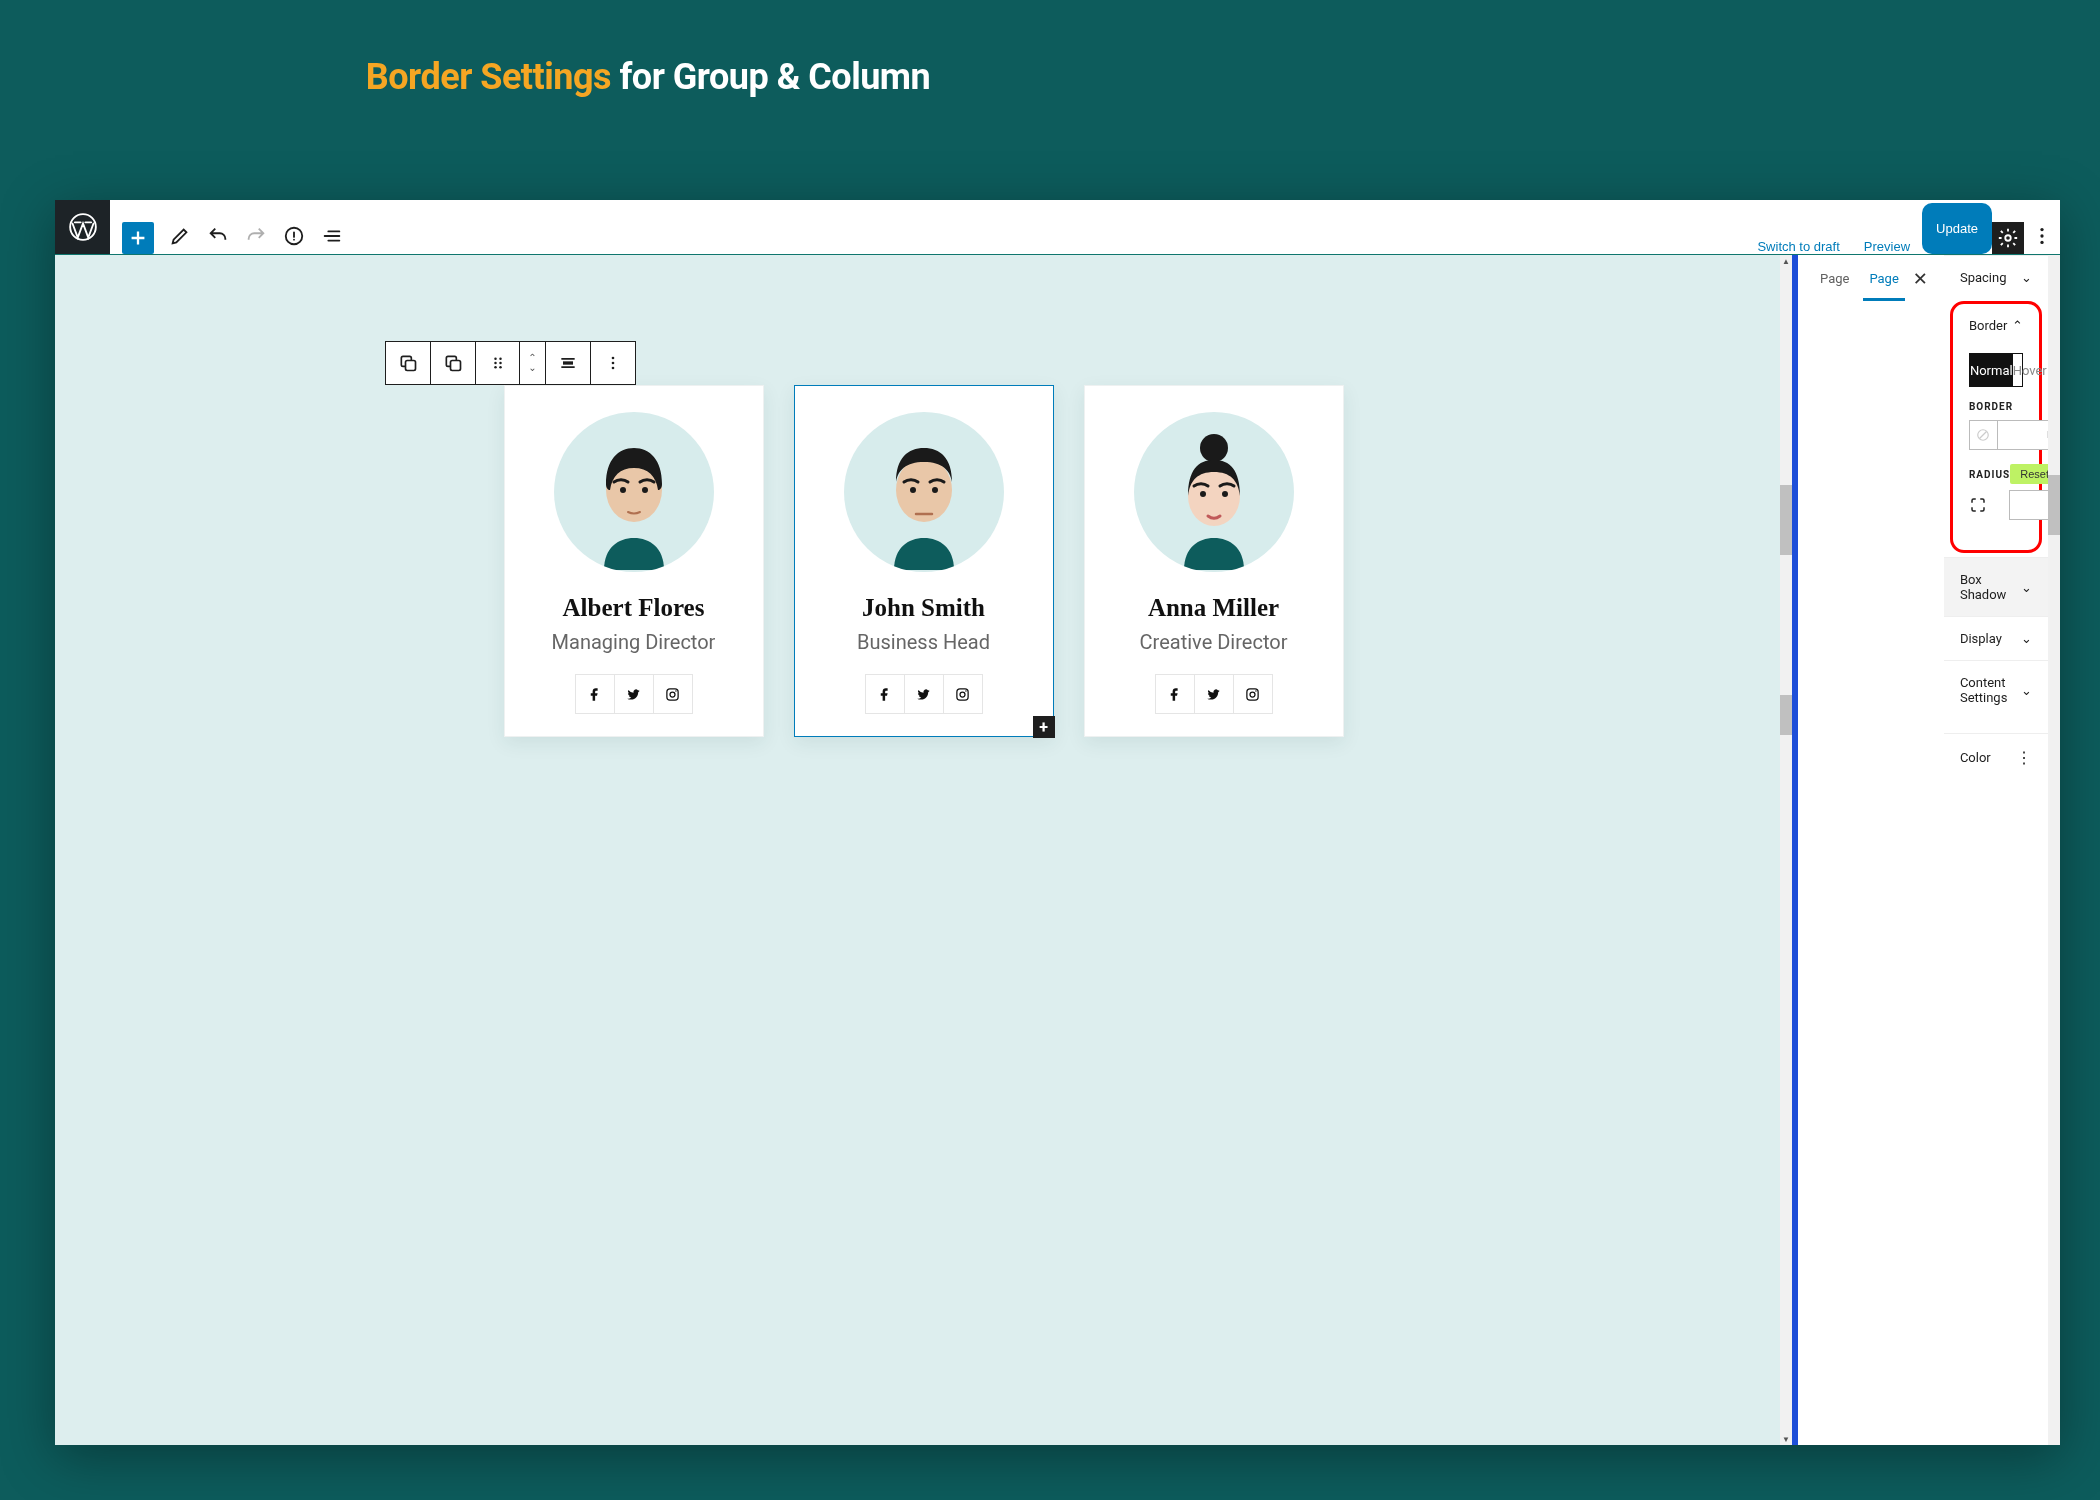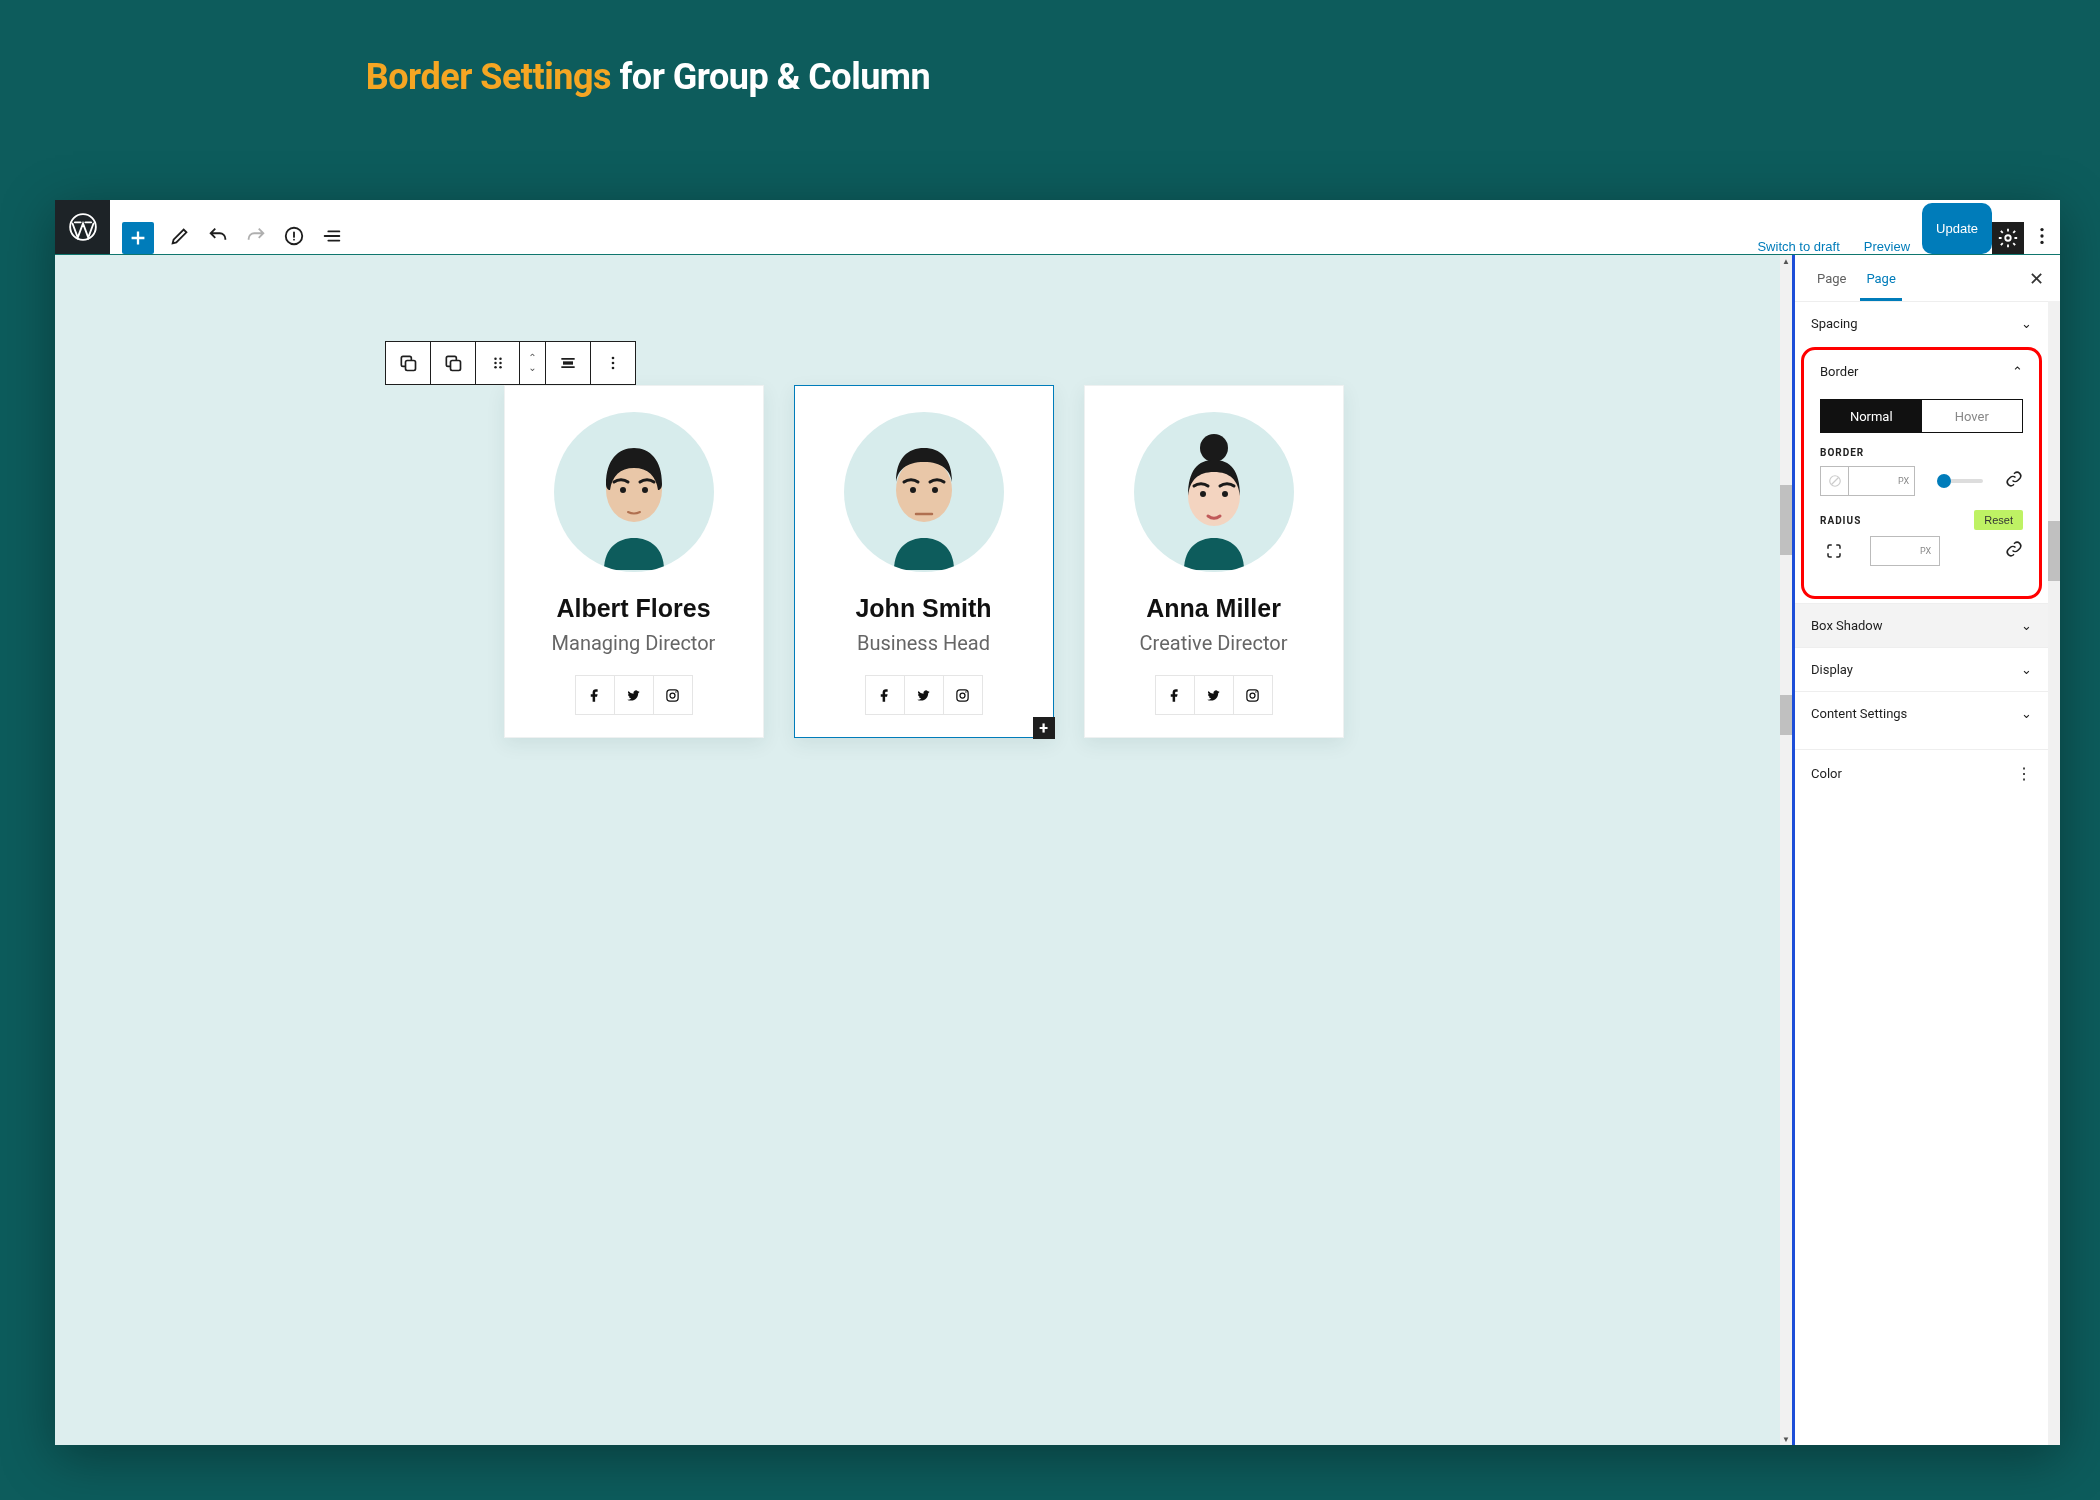--- a/index.html
+++ b/index.html
@@ -86,21 +86,21 @@
     text-align:center;
     box-shadow: 0 6px 18px rgba(0,60,60,.08);
   }
   .card.selected { outline:1.5px solid #007cba; outline-offset:-1px;}
   .avatar {
     width:160px; height:160px; border-radius:50%;
     background:#d7ecec; margin:8px auto 22px;
     position:relative; overflow:hidden;
   }
   .avatar svg{ position:absolute; inset:0;}
-  .name { font-family: Liberation Sans, sans-serif; font-size:25px; font-weight:700; color:#111; margin-bottom:8px;}
+  .name { font-family: Liberation Serif, serif; font-size:25px; font-weight:700; color:#111; margin-bottom:8px;}
   .role { font-size:20px; color:#666; margin-bottom:20px;}
   .socials { display:inline-flex; }
   .socials .sbtn {
     width:40px; height:40px; border:1px solid #e5e5e5; display:flex; align-items:center; justify-content:center;
     background:#fff; margin-left:-1px; cursor:pointer;
   }
   .socials .sbtn:first-child{margin-left:0;}
   .socials svg { width:15px; height:15px; fill:#111;}
   .block-plus {
     position:absolute; width:22px; height:22px; background:#1e1e1e; color:#fff;
@@ -115,22 +115,22 @@
   .block-tb button {
     width:44px; height:42px; background:#fff; border:none; border-left:1px solid #1e1e1e;
     display:flex; align-items:center; justify-content:center; cursor:pointer;
   }
   .block-tb .grp button:first-child{border-left:none;}
   .block-tb svg { width:20px; height:20px; fill:#1e1e1e;}
   .block-tb .movers { display:flex; flex-direction:column; width:22px; }
   .block-tb .movers span{ font-size:10px; line-height:10px; color:#555;}
   
   .panel {
-    width:268px; flex:none; border-left:3px solid #1d4ed8; background:#fff;
-    display:flex; flex-direction:column; overflow:hidden;
+    width:268px; flex:none; border-left:6px solid #1d4ed8; background:#fff;
+    display:flex; flex-direction:row; overflow:hidden;
   }
   .panel-tabs {
     display:flex; align-items:center; padding:0 12px; height:46px; position:relative;
   }
   .panel-tabs .tab { font-size:13px; color:#616161; padding:14px 10px; cursor:pointer; position:relative;}
   .panel-tabs .tab.active { color:#007cba;}
   .panel-tabs .tab.active::after{
     content:''; position:absolute; left:4px; right:4px; bottom:-1px; height:3px; background:#007cba;
   }
   .panel-tabs .close { margin-left:auto; font-size:18px; color:#333; cursor:pointer; padding:4px;}

